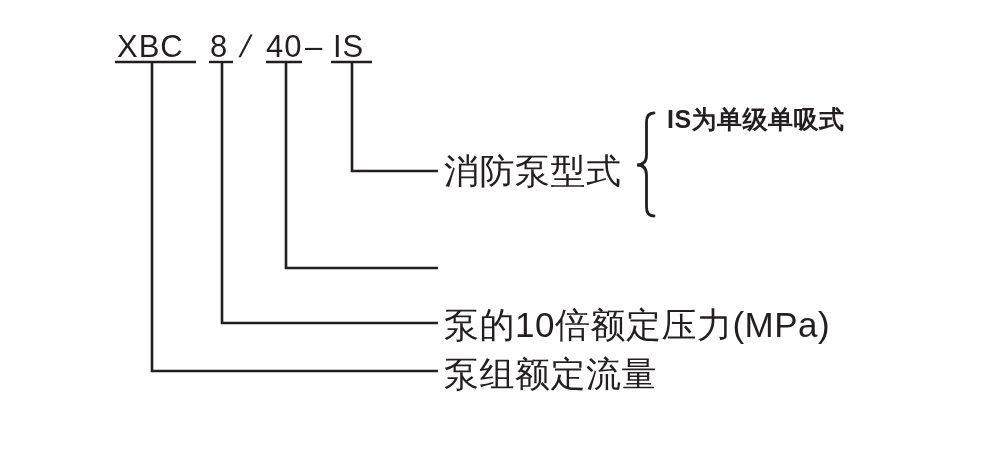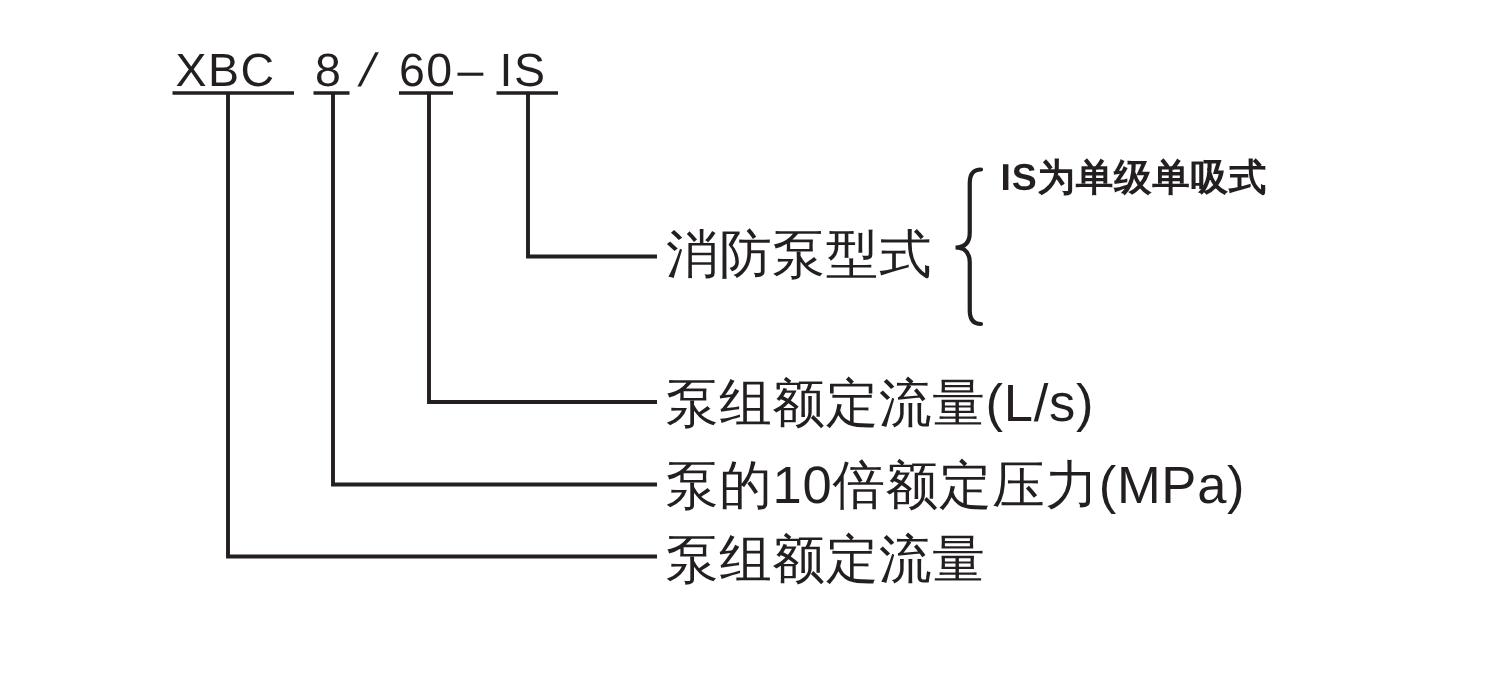--- a/index.html
+++ b/index.html
@@ -71,24 +71,23 @@
     <polyline points="222,62 222,323 438,323" fill="none" stroke="#231f20" stroke-width="2.6"></polyline>
     <polyline points="286,62 286,268 438,268" fill="none" stroke="#231f20" stroke-width="2.6"></polyline>
     <polyline points="352,62 352,171 438,171" fill="none" stroke="#231f20" stroke-width="2.6"></polyline>
 
     <path d="M 654,113 Q 646.5,113 646.5,122 L 646.5,155 Q 646.5,165 637,165 Q 646.5,165 646.5,175 L 646.5,207 Q 646.5,216 654,216" fill="none" stroke="#231f20" stroke-width="2.8" stroke-linecap="round"></path>
   </svg>
 
   <span class="code-seg" style="left:117px">XBC</span>
   <span class="code-seg" style="left:210px">8</span>
   <span class="code-seg code-slash" style="left:241px">/</span>
-  <span class="code-seg" style="left:266px">60</span>
+  <span class="code-seg" style="left:266px">40</span>
   <span class="code-seg" style="left:305px">–</span>
   <span class="code-seg" style="left:333px">IS</span>
 
   <span class="callout" style="left:444px; top:170px">消防泵型式</span>
-  <span class="callout" style="left:444px; top:269px">泵组额定流量(L/s)</span>
   <span class="callout" style="left:444px; top:324px">泵的10倍额定压力(MPa)</span>
   <span class="callout" style="left:444px; top:373px">泵组额定流量</span>
 
   <span class="option" style="top:119px">IS为单级单吸式</span>
 
 </div>
 
 </body></html>

